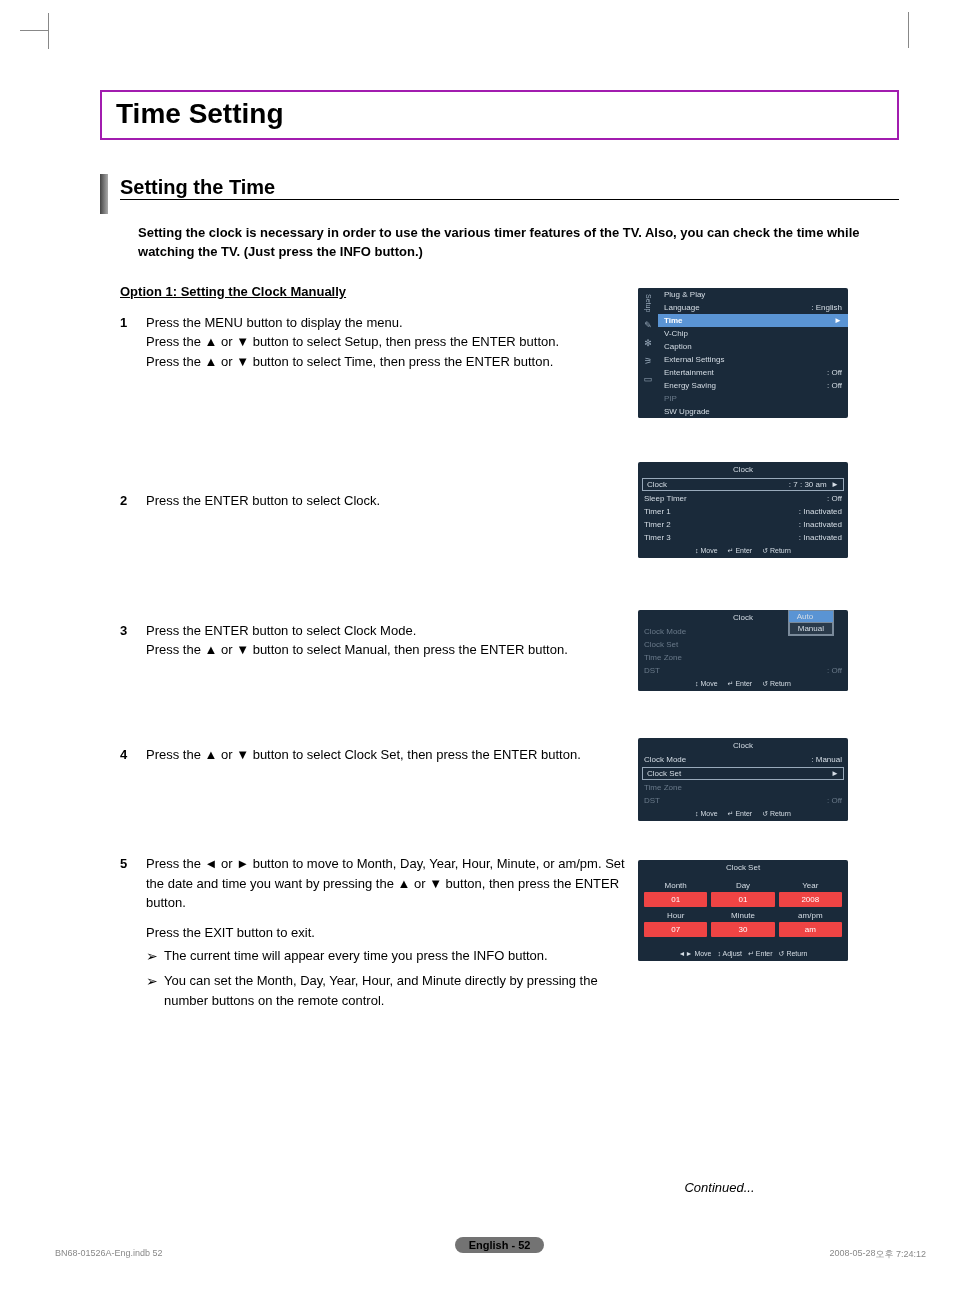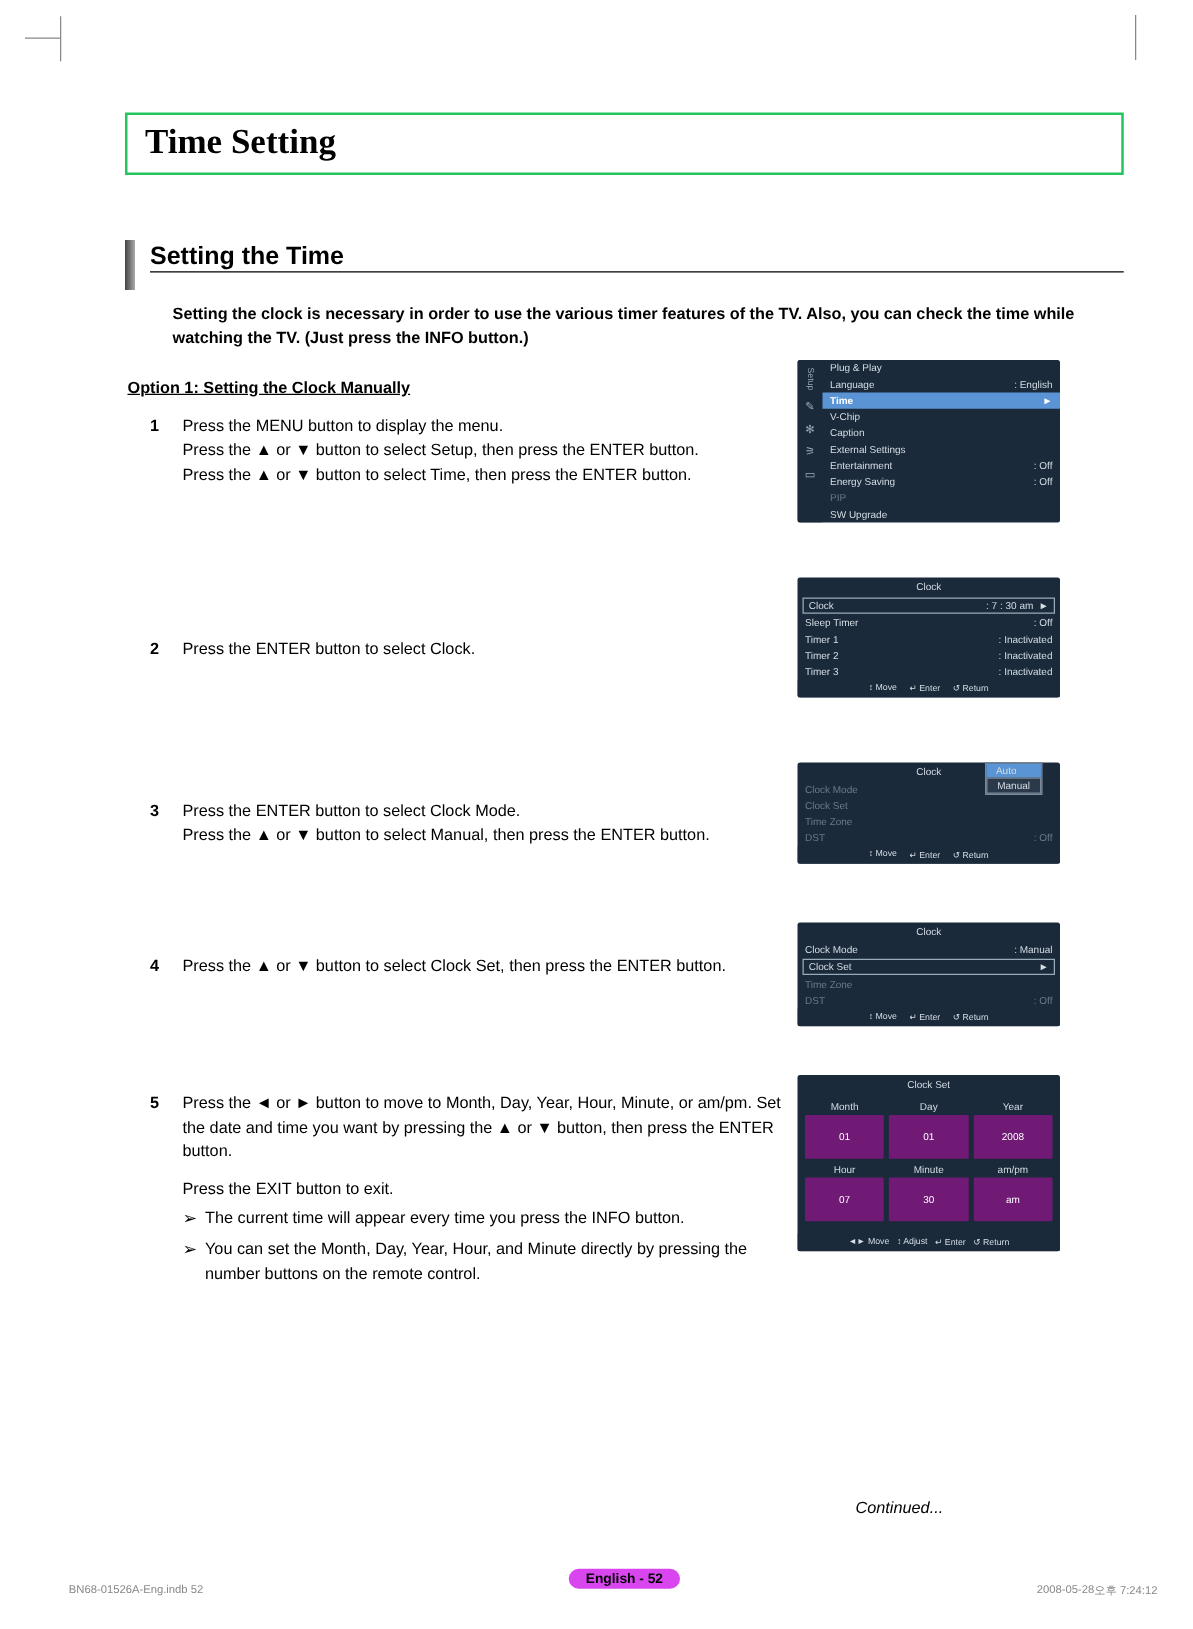--- a/index.html
+++ b/index.html
@@ -2,30 +2,30 @@
 <html><head>
 <meta charset="utf-8">
 <style>
   * { box-sizing: border-box; }
   body { margin: 0; font-family: Arial, Helvetica, sans-serif; background: #fff; color: #000; width: 954px; }
   .page { padding: 90px 55px 20px 100px; position: relative; min-height: 1260px; }
   .crop-tl { position: absolute; top: 30px; left: 20px; width: 28px; height: 28px; border-top: 1px solid #888; border-left: 0; }
   .crop-tl::after { content:''; position:absolute; left:28px; top:-18px; height:36px; border-left:1px solid #888; }
   .crop-tr { position: absolute; top: 30px; right: 45px; width: 20px; height: 20px; border-right:0; }
   .crop-tr::after { content:''; position:absolute; right:0; top:-18px; height:36px; border-left:1px solid #888;}
-  .title-box { border: 2px solid #22c55e; padding: 6px 14px 8px; margin-bottom: 52px; font-family: Liberation Serif, serif; }
+  .title-box { border: 2px solid #a21caf; padding: 6px 14px 8px; margin-bottom: 34px; }
   .title { font-size: 28px; font-weight: bold; }
   .sub-wrap { display:flex; margin-bottom:10px;}
   .sub-bar { width:8px; background: linear-gradient(to right,#444,#aaa); margin-right:12px; }
   .subheading { font-size: 20px; font-weight: bold; padding-top:2px;}
   .underline { border-bottom:1px solid #000; margin-bottom:14px;}
   .intro { font-weight:bold; font-size:13px; line-height:1.45; margin-left:20px; margin-bottom:22px;}
   .intro-wrap{display:flex;align-items:center;}
   .intro-bar{width:8px; background:linear-gradient(to right,#666,#ccc); margin-right:12px;}
-  .opt-title { font-weight:bold; font-size:13px; text-decoration:underline; margin-bottom:14px; margin-left:2px;}
+  .opt-title { font-weight:bold; font-size:13px; text-decoration:underline; margin-bottom:14px; margin-left:20px;}
   .steps { margin-left:20px; font-size:13px; line-height:1.5; width:510px;}
   .step { display:flex; margin-bottom:90px;}
   .stepnum { font-weight:bold; width:26px; flex-shrink:0;}
   .stepbody { }
   .note { display:flex; margin-top:4px;}
   .note-arrow { width:18px; flex-shrink:0; font-size:14px;}
   .b { font-weight:normal;}
   .right-col { position:absolute; left:638px; width:210px; }
   .osd { background:#1a2a3a; color:#d5dde5; font-family:Arial; border-radius:2px; overflow:hidden;}
   .osd-row { display:flex; font-size:8px; padding:2px 6px; justify-content:space-between; }
@@ -43,25 +43,25 @@
   .osd1 { display:flex;}
   .osd1 .body{ flex:1;}
   .boxsel{ border:1px solid #9ab; margin:1px 4px; padding:1px 4px; font-size:8px; display:flex; justify-content:space-between;}
   .popup-opts{ position:absolute; right:14px; top:0; background:#2a3a4a; border:1px solid #7a8a9a; font-size:8px;}
   .popup-opts .popt{ padding:1px 8px;}
   .popup-opts .popt.sel{ background:#5a94d4;}
   .clockset-grid{ padding:6px;}
   .cs-row{ display:flex; gap:4px; margin-bottom:4px;}
   .cs-cell{ flex:1; text-align:center;}
   .cs-head{ font-size:8px; color:#d5dde5; margin-bottom:2px;}
-  .cs-val{ background:#701a75; color:#fff; font-size:8px; padding:13px 0; border-radius:1px;}
+  .cs-val{ background:#ef4444; color:#fff; font-size:8px; padding:3px 0; border-radius:1px;}
   .cs-val.first{ position:relative;}
   .continued{ font-style:italic; font-size:13px; text-align:center; margin-top:170px; margin-left:440px;}
   .pagefoot{ text-align:center; margin-top:40px;}
-  .pill{ display:inline-block; background:#d946ef; border-radius:10px; padding:2px 14px; font-size:11px; font-weight:bold;}
+  .pill{ display:inline-block; background:#737373; border-radius:10px; padding:2px 14px; font-size:11px; font-weight:bold;}
   .btm { position:absolute; bottom:12px; left:55px; right:28px; display:flex; justify-content:space-between; font-size:9px; color:#888;}
   .btm-r{ display:flex; }
 </style>
 </head>
 <body>
 
 <div class="page">
   <div class="crop-tl"></div>
   <div class="crop-tr"></div>
 

